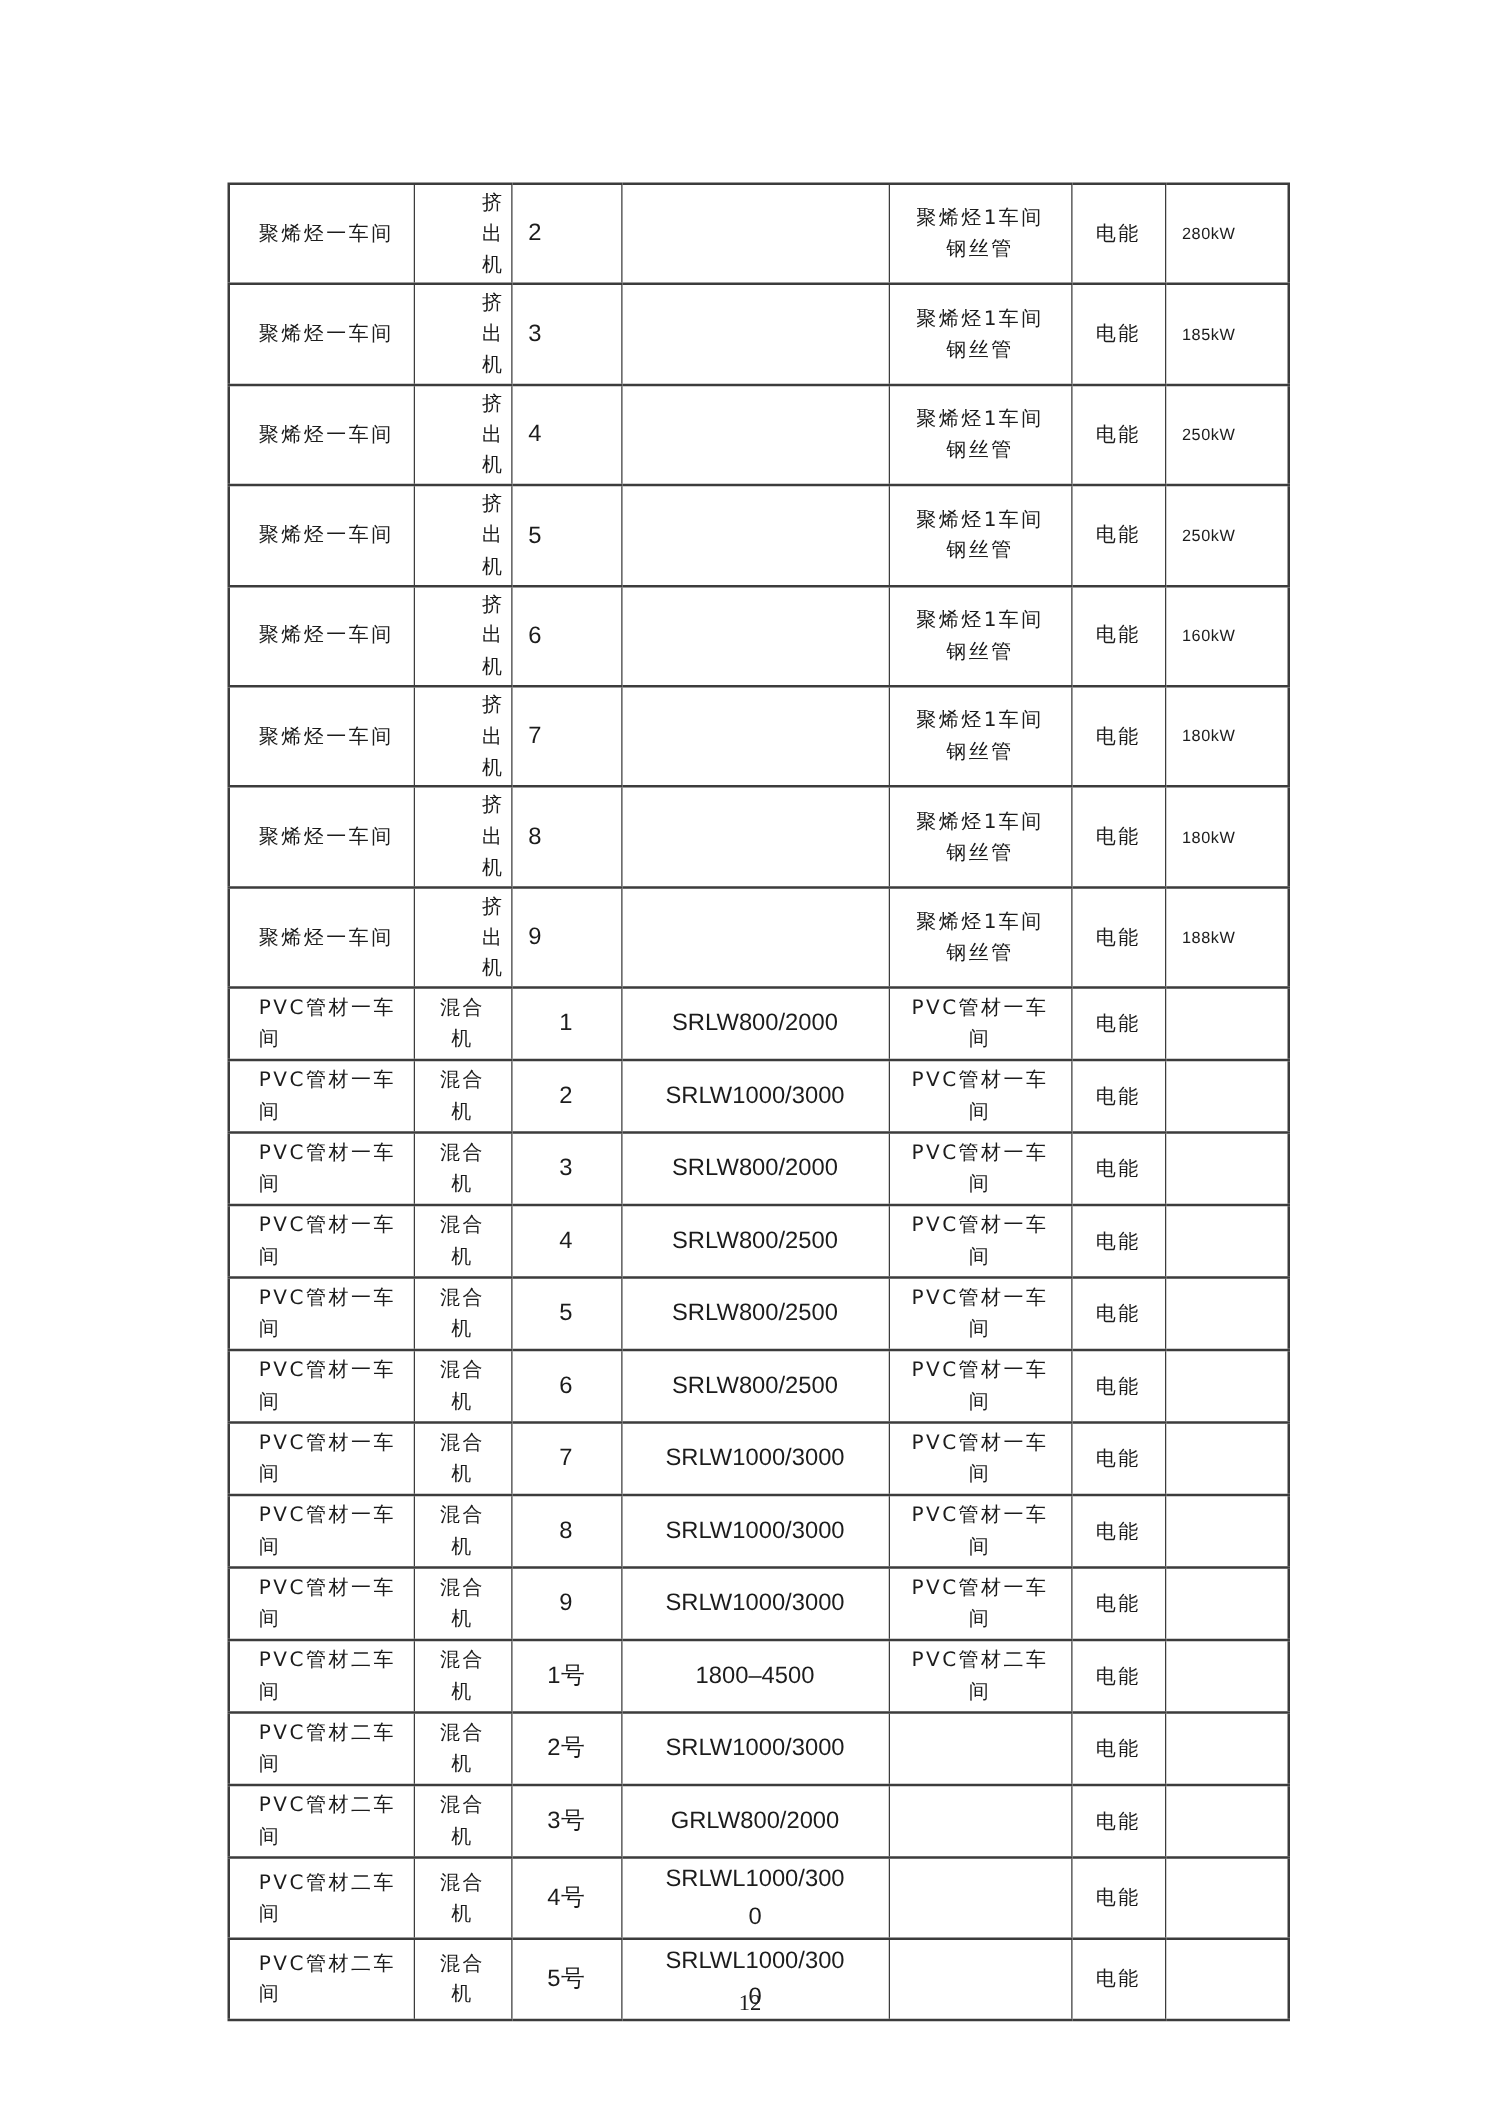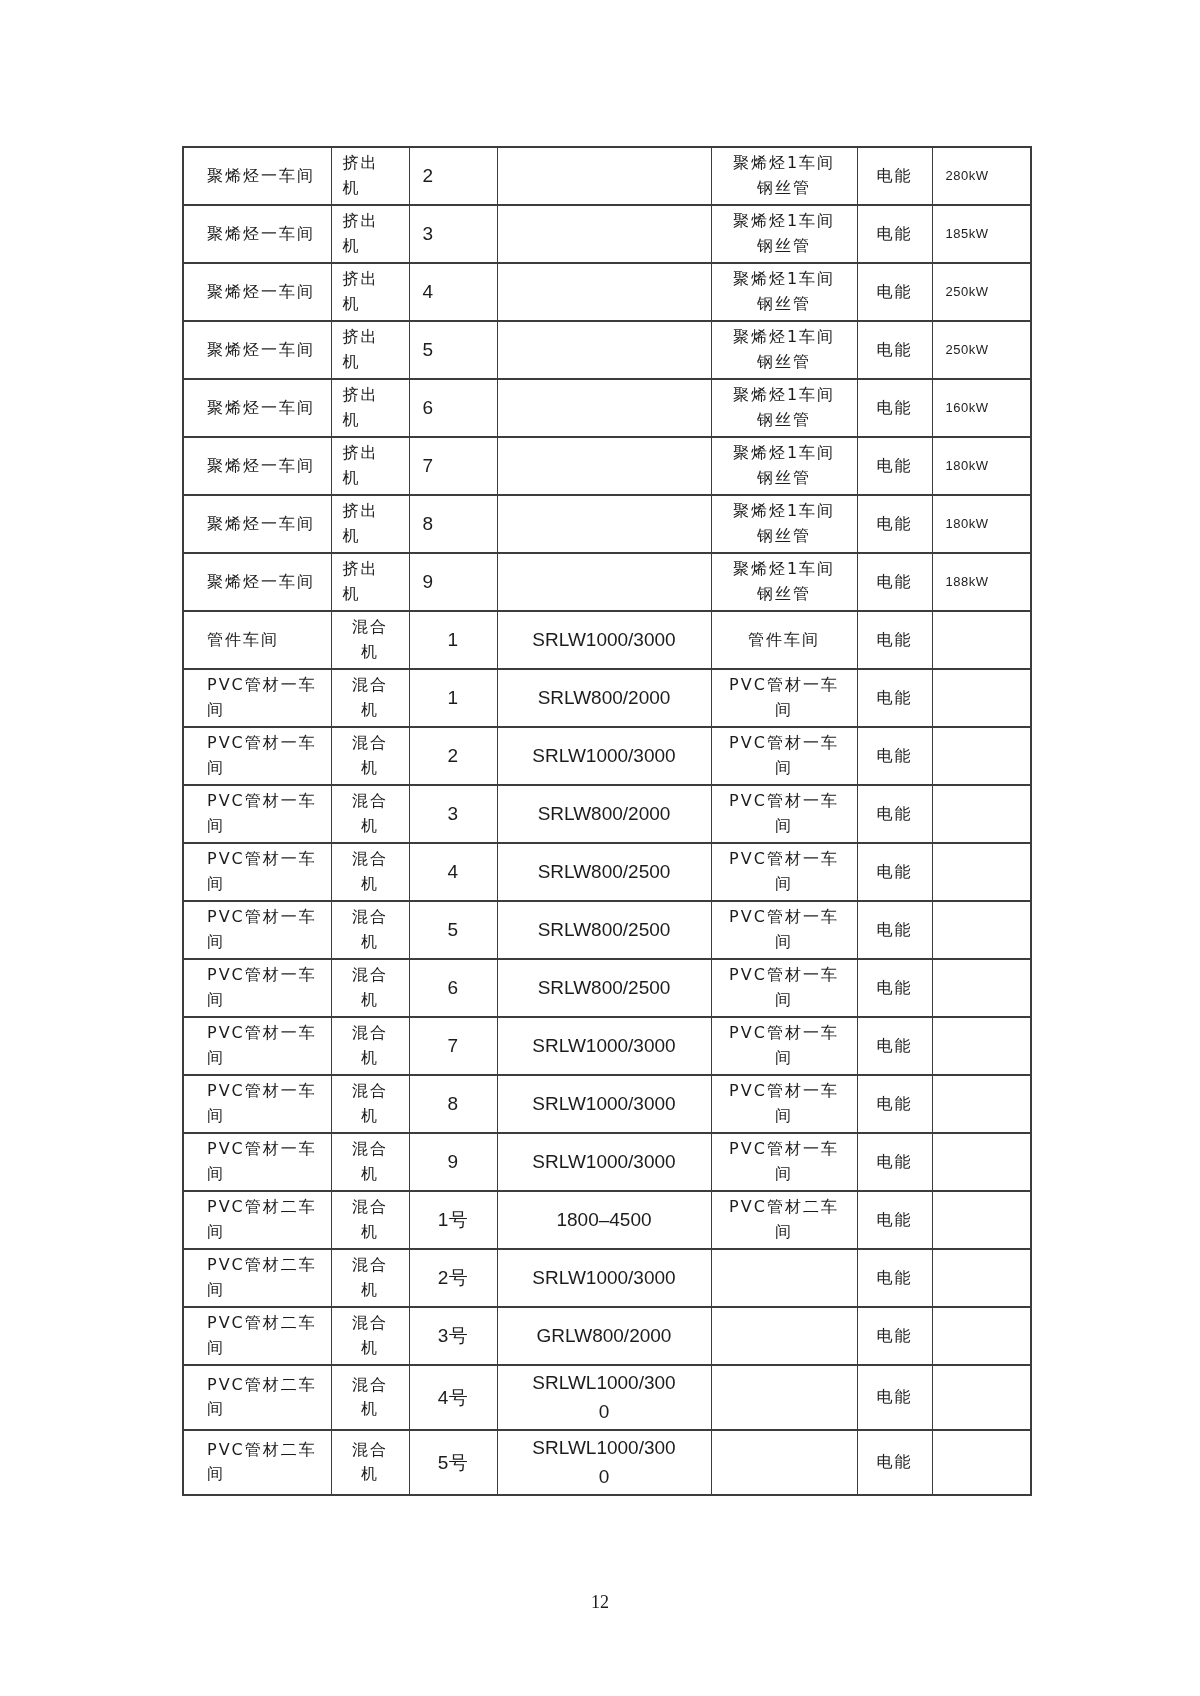--- a/index.html
+++ b/index.html
@@ -38,21 +38,21 @@
     vertical-align: middle;
   }
 
   
   td.c-workshop { text-align: left; padding-left: 11px; }
   td.c-workshop span { max-width: 118px; text-align: left; margin-left: 12px; }
 
   
   td.c-equip span { max-width: 40px; }
   tr.sec-extruder td.c-equip { text-align: left; padding-left: 11px; }
-  tr.sec-extruder td.c-equip span { text-align: left; }
+  tr.sec-extruder td.c-equip span { text-align: left; margin-left: 43px; }
 
   
   td.c-num span {
     font-family: "Liberation Sans", "DejaVu Sans", sans-serif;
     font-size: 19px; letter-spacing: 0.5px;
   }
   tr.sec-extruder td.c-num { text-align: left; padding-left: 13px; }
 
   
   td.c-model span {
@@ -165,29 +165,20 @@
         <tr class="sec-extruder">
     <td class="c-workshop"><span>聚烯烃一车间</span></td>
     <td class="c-equip"><span>挤出机</span></td>
     <td class="c-num"><span>9</span></td>
     <td class="c-model"><span></span></td>
     <td class="c-loc"><span>聚烯烃1车间钢丝管</span></td>
     <td class="c-energy"><span>电能</span></td>
     <td class="c-power"><span>188kW</span></td>
   </tr>
         <tr class="sec-mixer">
-    <td class="c-workshop"><span>管件车间</span></td>
-    <td class="c-equip"><span>混合机</span></td>
-    <td class="c-num"><span>1</span></td>
-    <td class="c-model"><span>SRLW1000/3000</span></td>
-    <td class="c-loc"><span>管件车间</span></td>
-    <td class="c-energy"><span>电能</span></td>
-    <td class="c-power"><span></span></td>
-  </tr>
-        <tr class="sec-mixer">
     <td class="c-workshop"><span>PVC管材一车间</span></td>
     <td class="c-equip"><span>混合机</span></td>
     <td class="c-num"><span>1</span></td>
     <td class="c-model"><span>SRLW800/2000</span></td>
     <td class="c-loc"><span>PVC管材一车间</span></td>
     <td class="c-energy"><span>电能</span></td>
     <td class="c-power"><span></span></td>
   </tr>
         <tr class="sec-mixer">
     <td class="c-workshop"><span>PVC管材一车间</span></td>

